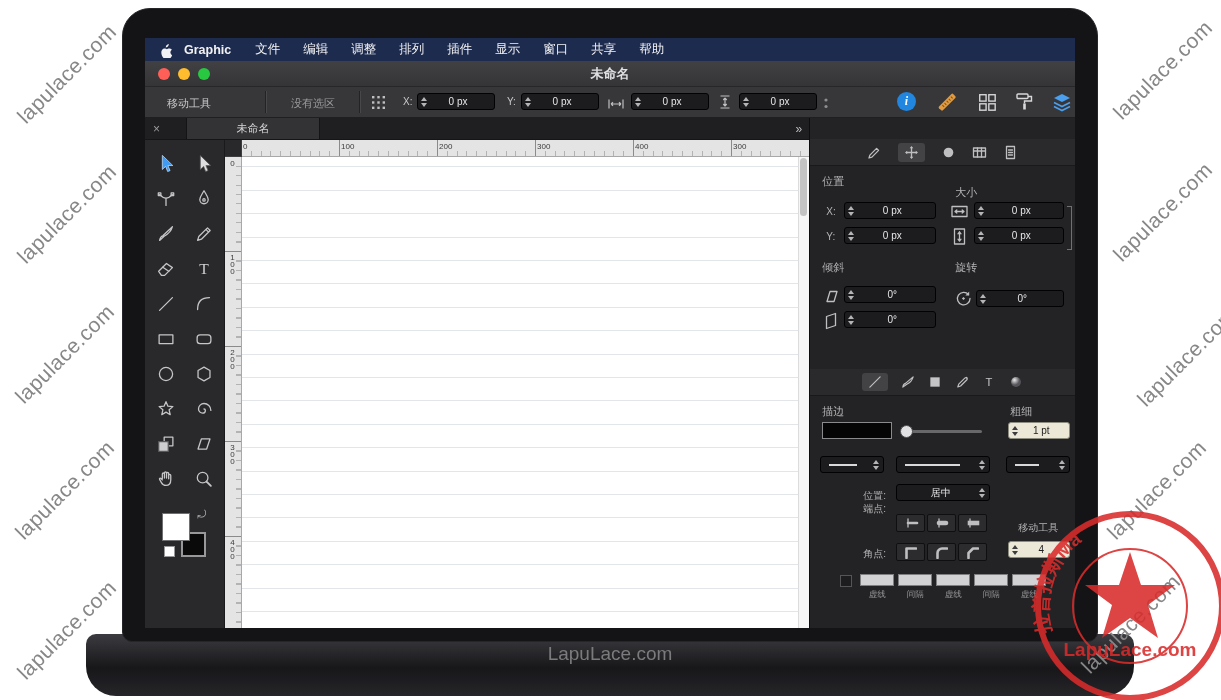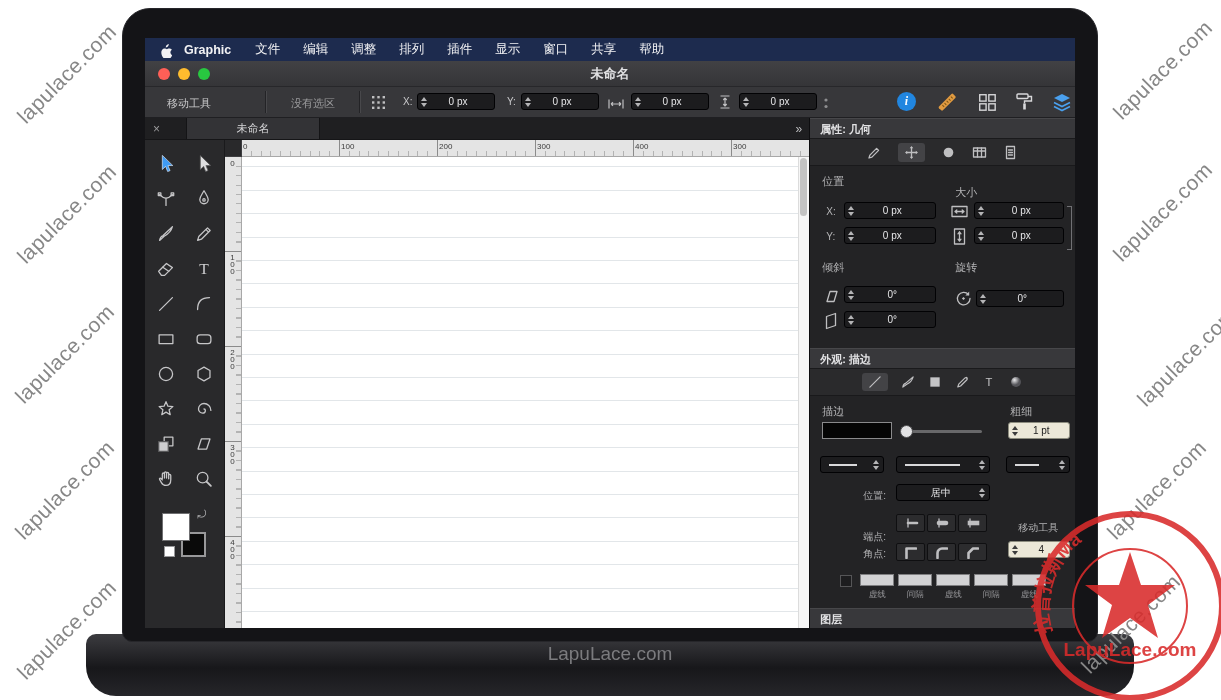--- a/index.html
+++ b/index.html
@@ -437,21 +437,20 @@
           </div>
           <div class="paper"></div>
           <div class="vscroll">
             <div class="vthumb"></div>
           </div>
         </div>
       </div>
     </div>
 
     <div class="inspector mini">
-      <div class="ins-h" style="top:0">属性: 几何</div>
 
       <div class="ins-tabs" style="top:21px">
         <span>
               <svg width="15" height="15" viewBox="0 0 15 15">
                 <path d="M2 13l.9-2.9L9.6 3.4l2 2L4.9 12.1z"></path>
               </svg>
             </span>
         <span class="sel">
               <svg width="15" height="15" viewBox="0 0 15 15">
                 <path d="M7.5 2.6v9.8M2.6 7.5h9.8"></path>
@@ -560,21 +559,20 @@
             </svg>
       </span>
       <div class="pill" style="left:34px;top:193px;width:92px">
         <span class="arr">
               <i class="up"></i>
               <i class="dn"></i>
             </span>
         <span class="val">0°</span>
       </div>
 
-      <div class="ins-h" style="top:230px">外观: 描边</div>
 
       <div class="ins-tabs" style="top:251px;gap:13px">
         <span class="sel">
               <svg width="14" height="14" viewBox="0 0 15 15">
                 <path d="M2 13L13 2"></path>
               </svg>
             </span>
         <span>
               <svg width="14" height="14" viewBox="0 0 15 15">
                 <path d="M2 13c.4-2.4 1.2-3.6 2.8-4L13 2c-.8 3.2-4.4 6.8-7.2 8.2z"></path>
@@ -652,21 +650,21 @@
 
       <span class="lab lab10" style="left:53px;top:371px">位置:</span>
       <div class="pill" style="left:86px;top:366px;width:94px">
         <span class="val" style="padding-left:8px;padding-right:0">居中</span>
         <span class="arr right">
               <i class="up"></i>
               <i class="dn"></i>
             </span>
       </div>
 
-      <span class="lab lab10" style="left:53px;top:412px">端点:</span>
+      <span class="lab lab10" style="left:53px;top:384px">端点:</span>
       <div class="btn3" style="left:86px;top:396px">
         <span class="sbtn">
               <svg width="16" height="10" viewBox="0 0 16 10">
                 <path d="M5 1v8"></path>
                 <path d="M5 5h9" stroke-width="2.6"></path>
               </svg>
             </span>
         <span class="sbtn">
               <svg width="16" height="10" viewBox="0 0 16 10">
                 <path d="M5 1v8"></path>
@@ -713,21 +711,20 @@
       <div class="dashbox" style="left:88px;top:456px"></div>
       <div class="dashbox" style="left:126px;top:456px"></div>
       <div class="dashbox" style="left:164px;top:456px"></div>
       <div class="dashbox" style="left:202px;top:456px"></div>
       <span class="dashlab" style="left:49px;top:471px">虚线</span>
       <span class="dashlab" style="left:87px;top:471px">间隔</span>
       <span class="dashlab" style="left:125px;top:471px">虚线</span>
       <span class="dashlab" style="left:163px;top:471px">间隔</span>
       <span class="dashlab" style="left:201px;top:471px">虚线</span>
 
-      <div class="ins-h" style="top:490px">图层</div>
     </div>
   </div>
 
 </div>
 </div>
 
 <svg class="stamp" width="200" height="200" viewBox="0 0 200 200">
   <g opacity="0.88">
     <circle cx="100" cy="100" r="92" fill="none" stroke="#d92b2b" stroke-width="6"></circle>
     <circle cx="100" cy="100" r="57" fill="none" stroke="#d92b2b" stroke-width="2"></circle>

